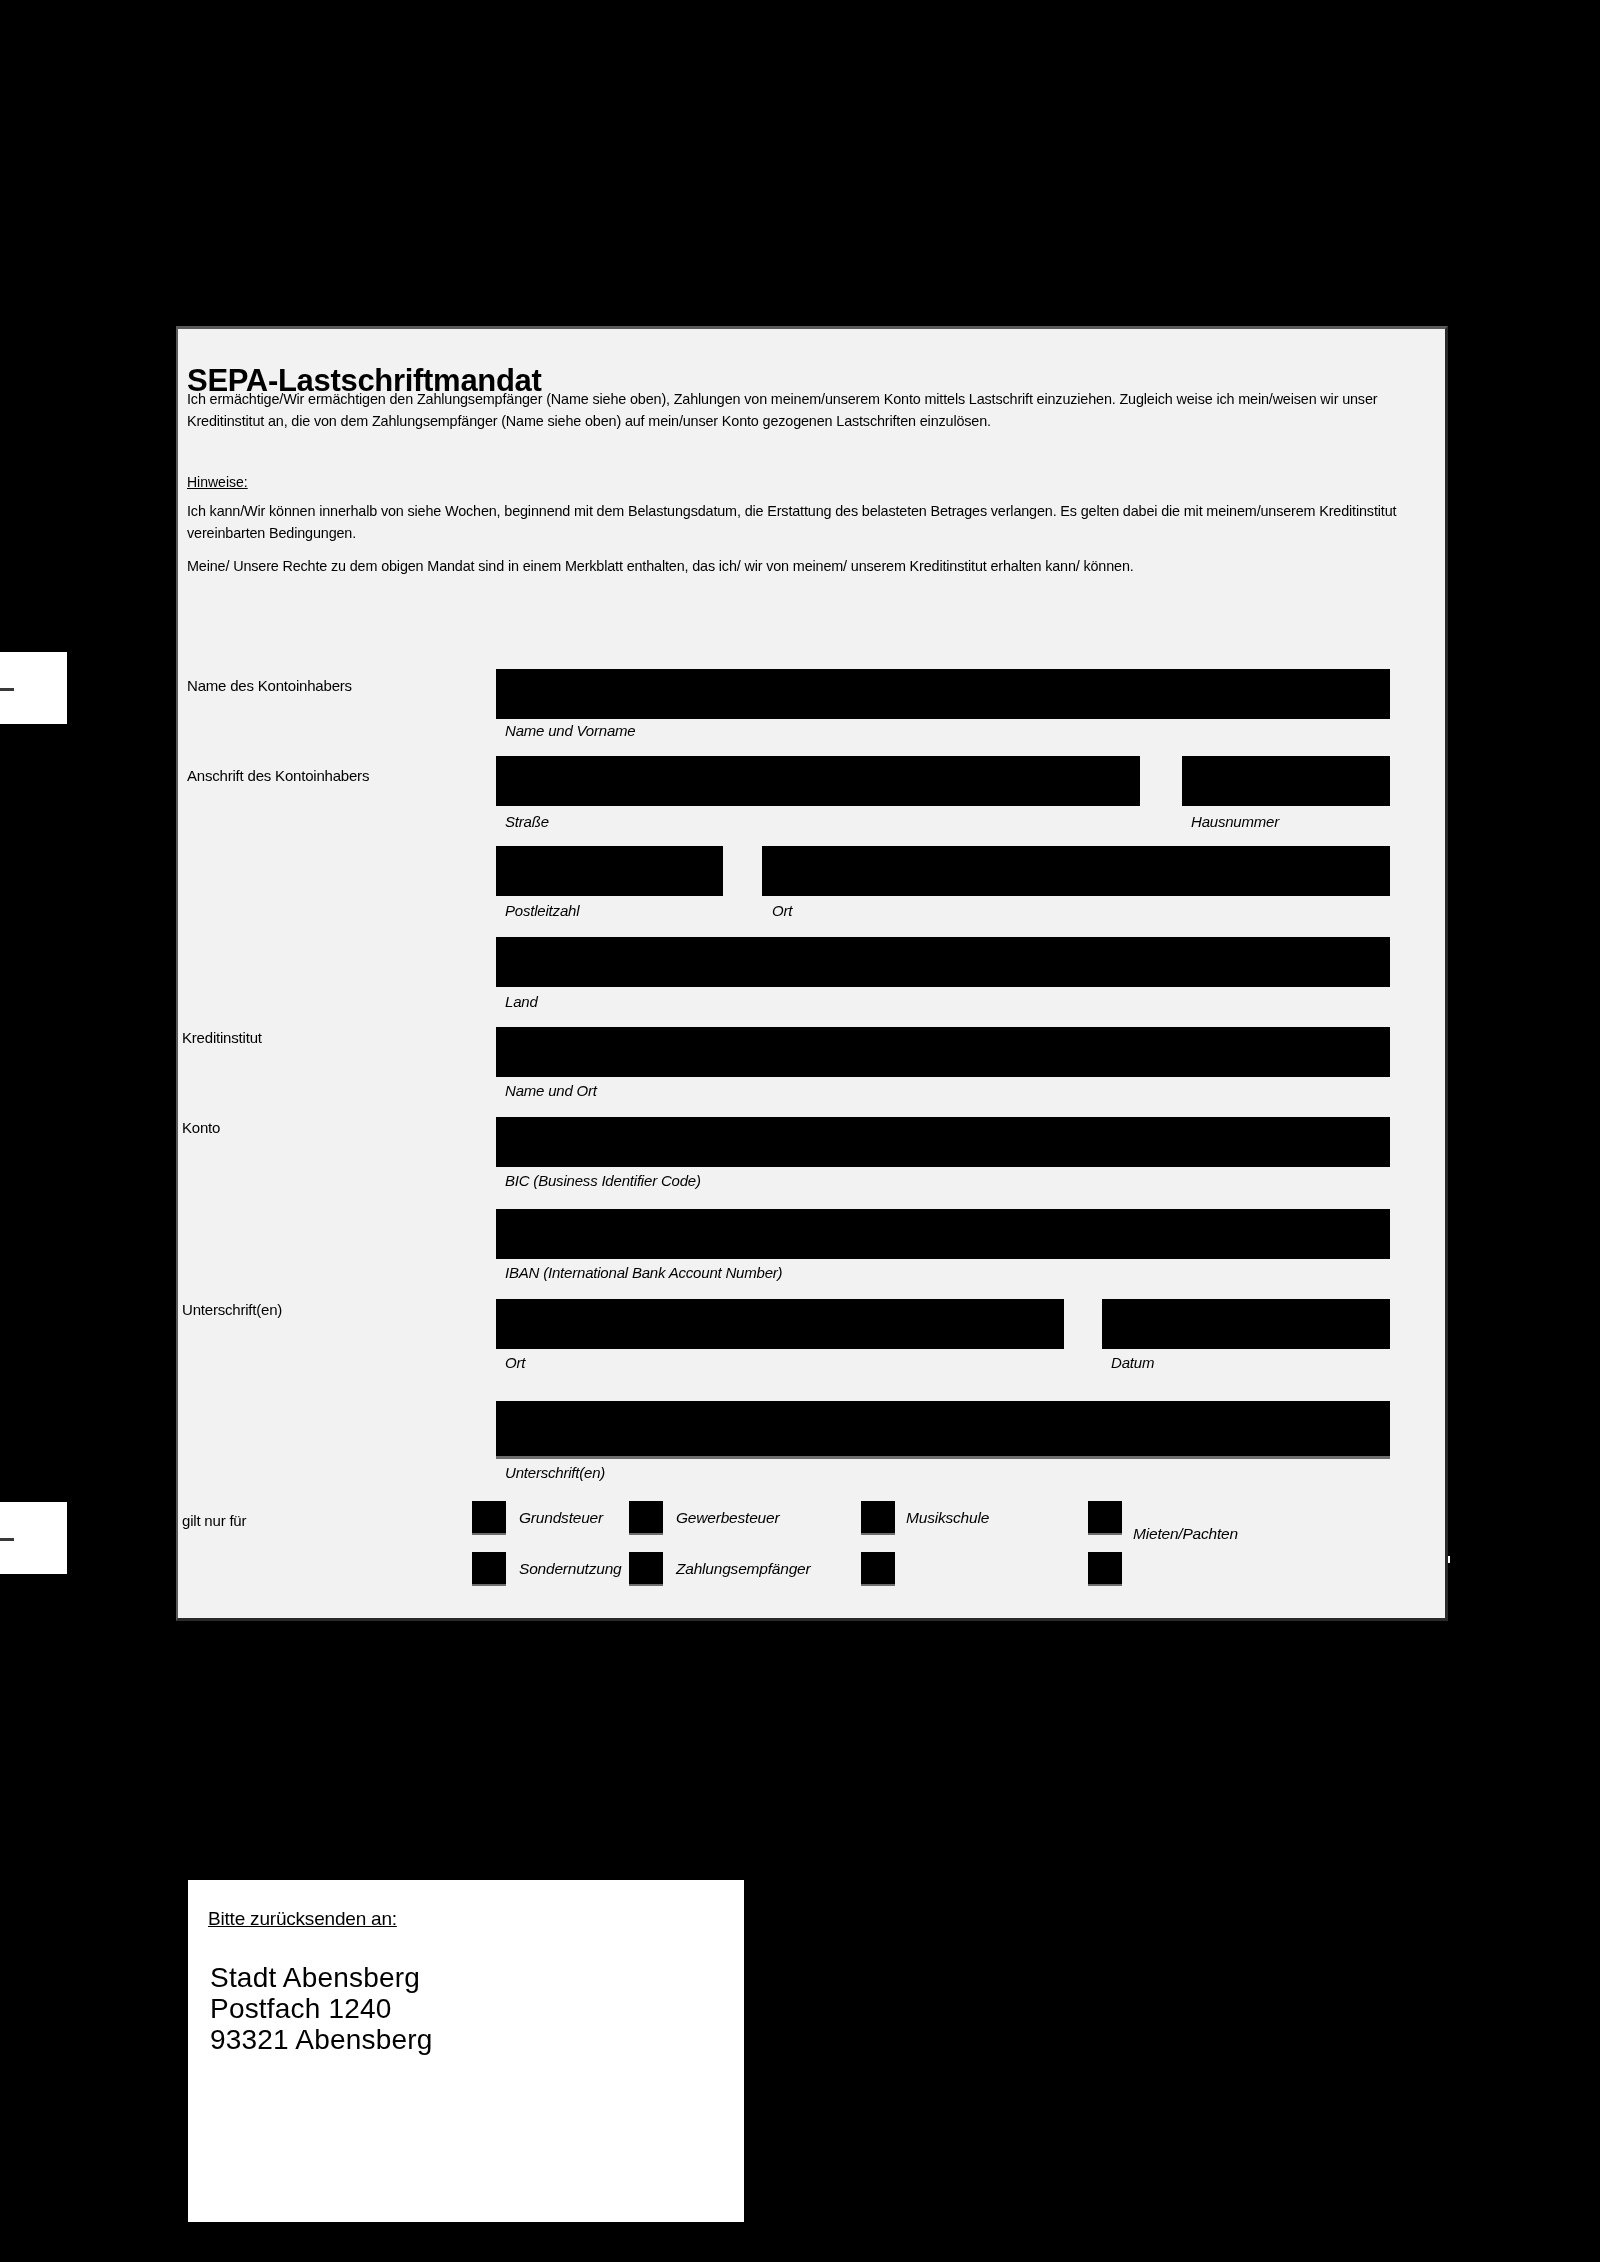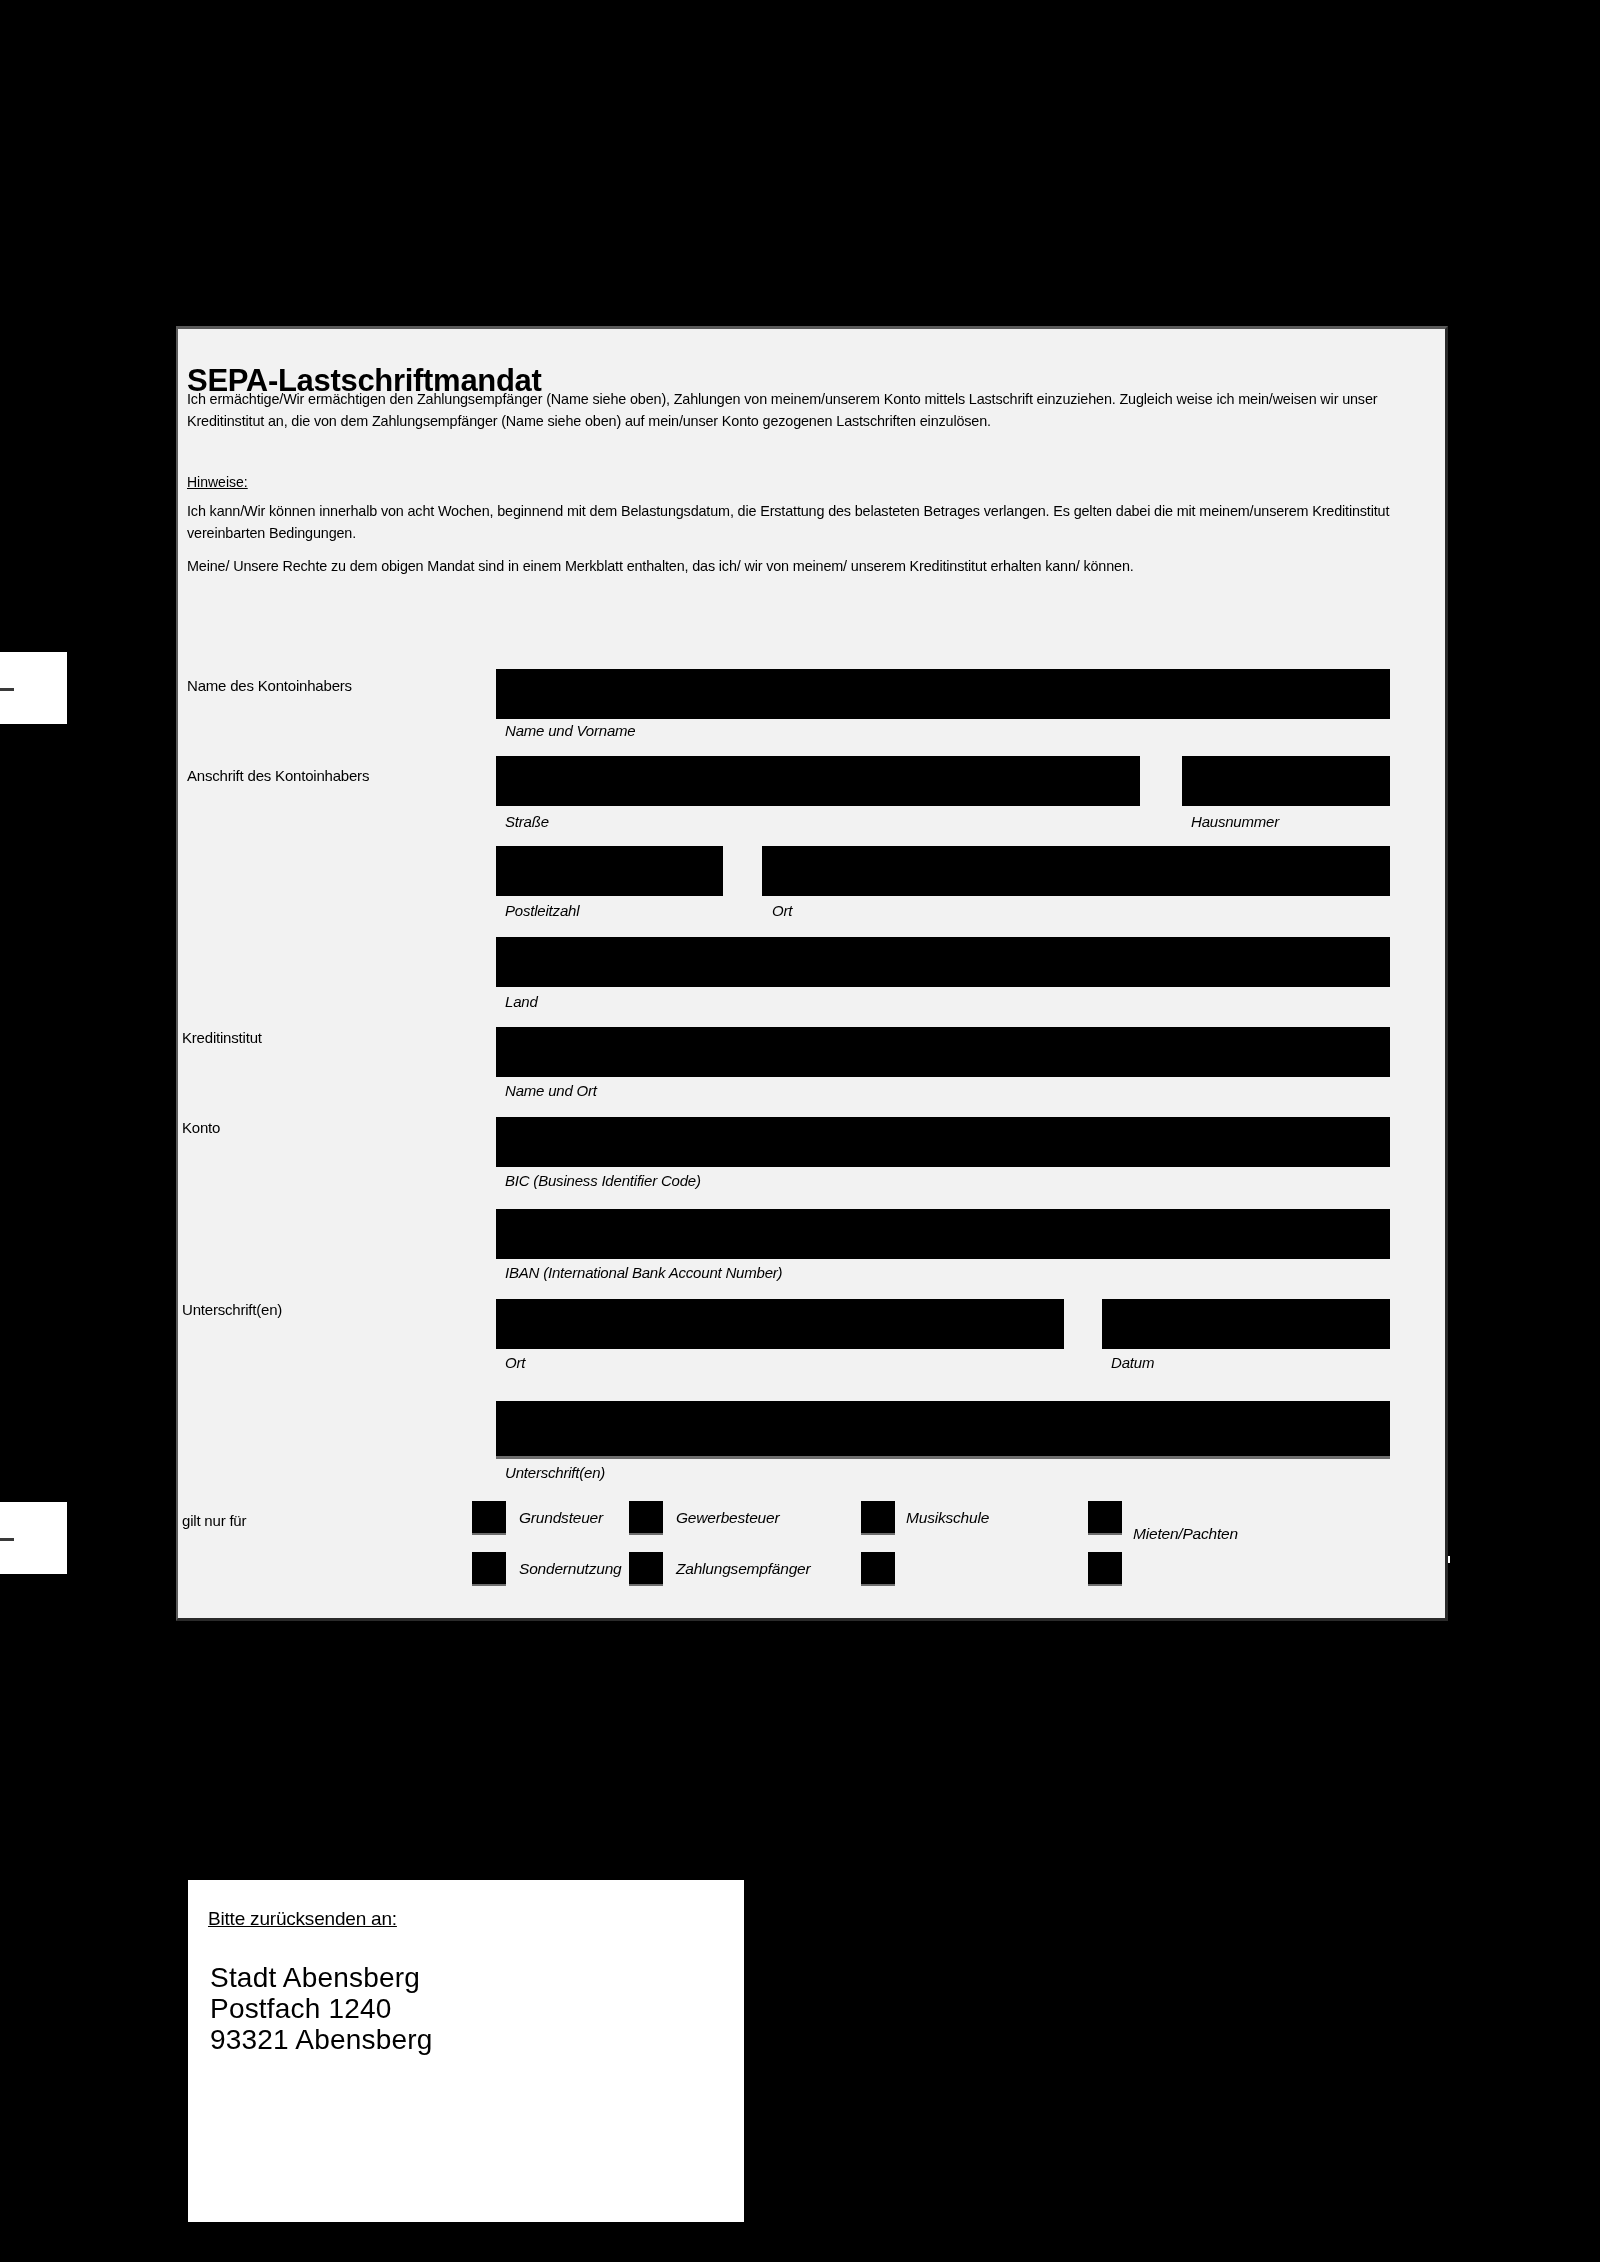--- a/index.html
+++ b/index.html
@@ -172,21 +172,21 @@
 
   <div class="intro-block" style="top:60px;">
     <p class="intro-p">Ich ermächtige/Wir ermächtigen den Zahlungsempfänger (Name siehe oben), Zahlungen von meinem/unserem Konto mittels Lastschrift einzuziehen. Zugleich weise ich mein/weisen wir unser Kreditinstitut an, die von dem Zahlungsempfänger (Name siehe oben) auf mein/unser Konto gezogenen Lastschriften einzulösen.</p>
   </div>
 
   <div class="intro-block" style="top:143px;">
     <span class="hinweise-head">Hinweise:</span>
   </div>
 
   <div class="intro-block" style="top:172px;">
-    <p class="intro-p">Ich kann/Wir können innerhalb von acht Wochen, beginnend mit dem Belastungsdatum, die Erstattung des belasteten Betrages verlangen. Es gelten dabei die mit meinem/unserem Kreditinstitut vereinbarten Bedingungen.</p>
+    <p class="intro-p">Ich kann/Wir können innerhalb von siehe Wochen, beginnend mit dem Belastungsdatum, die Erstattung des belasteten Betrages verlangen. Es gelten dabei die mit meinem/unserem Kreditinstitut vereinbarten Bedingungen.</p>
   </div>
 
   <div class="intro-block" style="top:227px;">
     <p class="intro-p">Meine/ Unsere Rechte zu dem obigen Mandat sind in einem Merkblatt enthalten, das ich/ wir von meinem/ unserem Kreditinstitut erhalten kann/ können.</p>
   </div>
 
   <div class="row-label" style="left:9px;top:348px;">Name des Kontoinhabers</div>
   <div class="blackbox" style="left:318px;top:340px;width:894px;height:50px;"></div>
   <div class="caption" style="left:327px;top:393px;">Name und Vorname</div>
 

